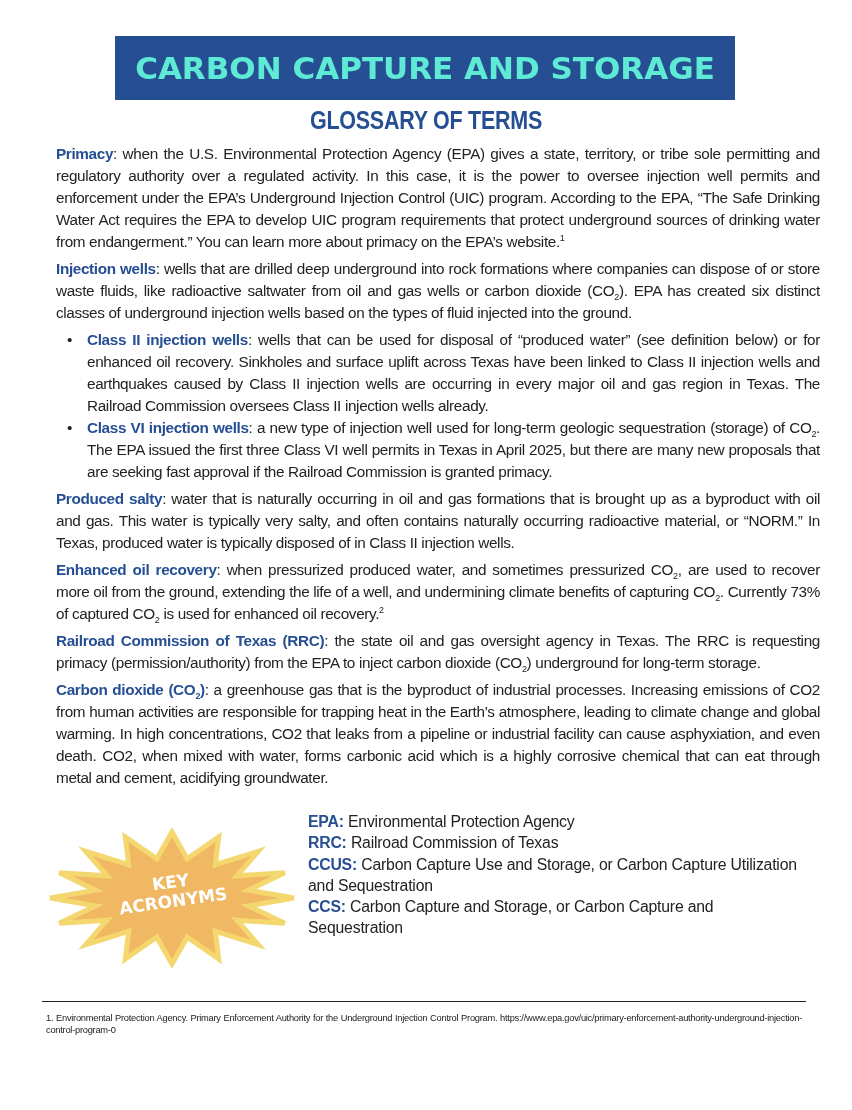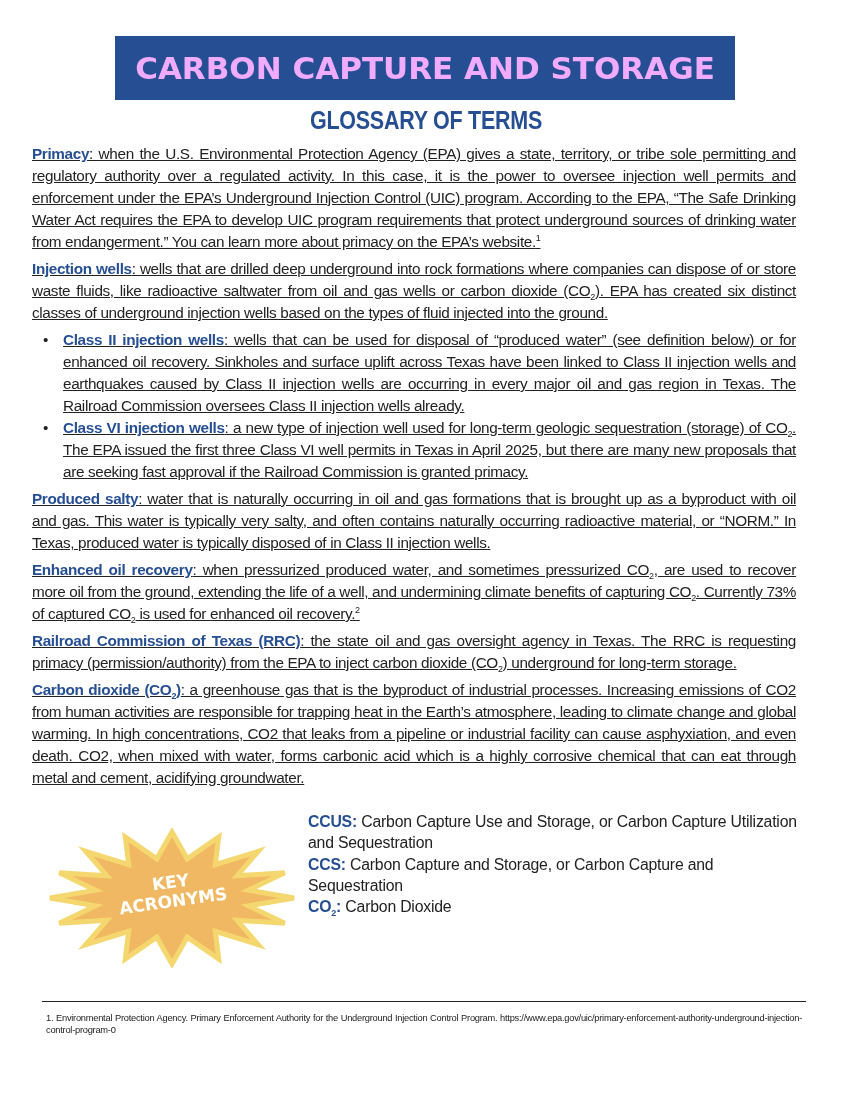--- a/index.html
+++ b/index.html
@@ -1,24 +1,24 @@
 <!DOCTYPE html>
 <html><head>
   <meta charset="utf-8">
   <style>
     html, body { margin: 0; padding: 0; background: #ffffff; }
     body { width: 852px; height: 1110px; position: relative; overflow: hidden;
       font-family: "Liberation Sans", sans-serif; color: #222222; }
     .banner { position: absolute; left: 115px; top: 36px; width: 620px; height: 64px;
-      background: #264f93; color: #f0abfc; display: flex; align-items: center; justify-content: center;
+      background: #264f93; color: #5eead4; display: flex; align-items: center; justify-content: center;
       font-family: "DejaVu Sans", sans-serif; font-weight: bold; font-size: 31px; letter-spacing: 0px; }
     .subtitle { position: absolute; left: 0; width: 852px; top: 106px; text-align: center;
       color: #264f93; font-family: "Liberation Sans", sans-serif; font-weight: bold; font-size: 25px;
       transform: scaleX(0.86); transform-origin: center; letter-spacing: -0.3px; }
-    .content { position: absolute; left: 32px; top: 143px; width: 764px; text-decoration: underline; }
+    .content { position: absolute; left: 56px; top: 143px; width: 764px; }
     .entry { font-size: 15.3px; line-height: 22px; text-align: justify; margin: 0 0 5px 0;
       letter-spacing: -0.35px; }
     .term { color: #264f93; font-weight: bold; }
     sub, sup { font-size: 9px; line-height: 0; }
     ul.classes { margin: 0 0 5px 0; padding-left: 31px; }
     ul.classes li { font-size: 15.3px; line-height: 22px; text-align: justify; letter-spacing: -0.35px;
       list-style: none; position: relative; }
     ul.classes li::before { content: "•"; position: absolute; left: -20px; color: #222; }
     .starburst { position: absolute; left: 46px; top: 828px; width: 252px; height: 140px; }
     .starburst svg { width: 252px; height: 140px; }
@@ -64,21 +64,22 @@
   <svg viewBox="0 0 252 140">
     <polygon id="burst" fill="#f0b862" stroke="#f5d770" stroke-width="5" stroke-linejoin="miter" points="126.0,4.0 141.2,30.8 172.7,9.0 169.3,36.7 212.3,23.3 190.9,47.8 238.7,44.7 202.5,62.2 248.0,70.0 202.5,77.8 238.7,95.3 190.9,92.2 212.3,116.7 169.3,103.3 172.7,131.0 141.2,109.2 126.0,136.0 110.8,109.2 79.3,131.0 82.7,103.3 39.7,116.7 61.1,92.2 13.3,95.3 49.5,77.8 4.0,70.0 49.5,62.2 13.3,44.7 61.1,47.8 39.7,23.3 82.7,36.7 79.3,9.0 110.8,30.8"></polygon>
   </svg>
 </div>
 <div class="starburst-label">
   <div>KEY</div>
   <div>ACRONYMS</div>
 </div>
 
 <div class="acronyms">
+  <div class="acr"><span class="abbr">EPA:</span><span> Environmental Protection Agency</span></div>
+  <div class="acr"><span class="abbr">RRC:</span><span> Railroad Commission of Texas</span></div>
   <div class="acr"><span class="abbr">CCUS:</span><span> Carbon Capture Use and Storage, or Carbon Capture Utilization and Sequestration</span></div>
   <div class="acr" style="width:410px"><span class="abbr">CCS:</span><span> Carbon Capture and Storage, or Carbon Capture and Sequestration</span></div>
-  <div class="acr"><span class="abbr"><span>CO</span><sub>2</sub><span>:</span></span><span> Carbon Dioxide</span></div>
 </div>
 
 <div class="rule"></div>
 <div class="footnotes">
   <p class="fn">1. Environmental Protection Agency. Primary Enforcement Authority for the Underground Injection Control Program. https://www.epa.gov/uic/primary-enforcement-authority-underground-injection-control-program-0</p>
 </div>
 
 </body></html>

